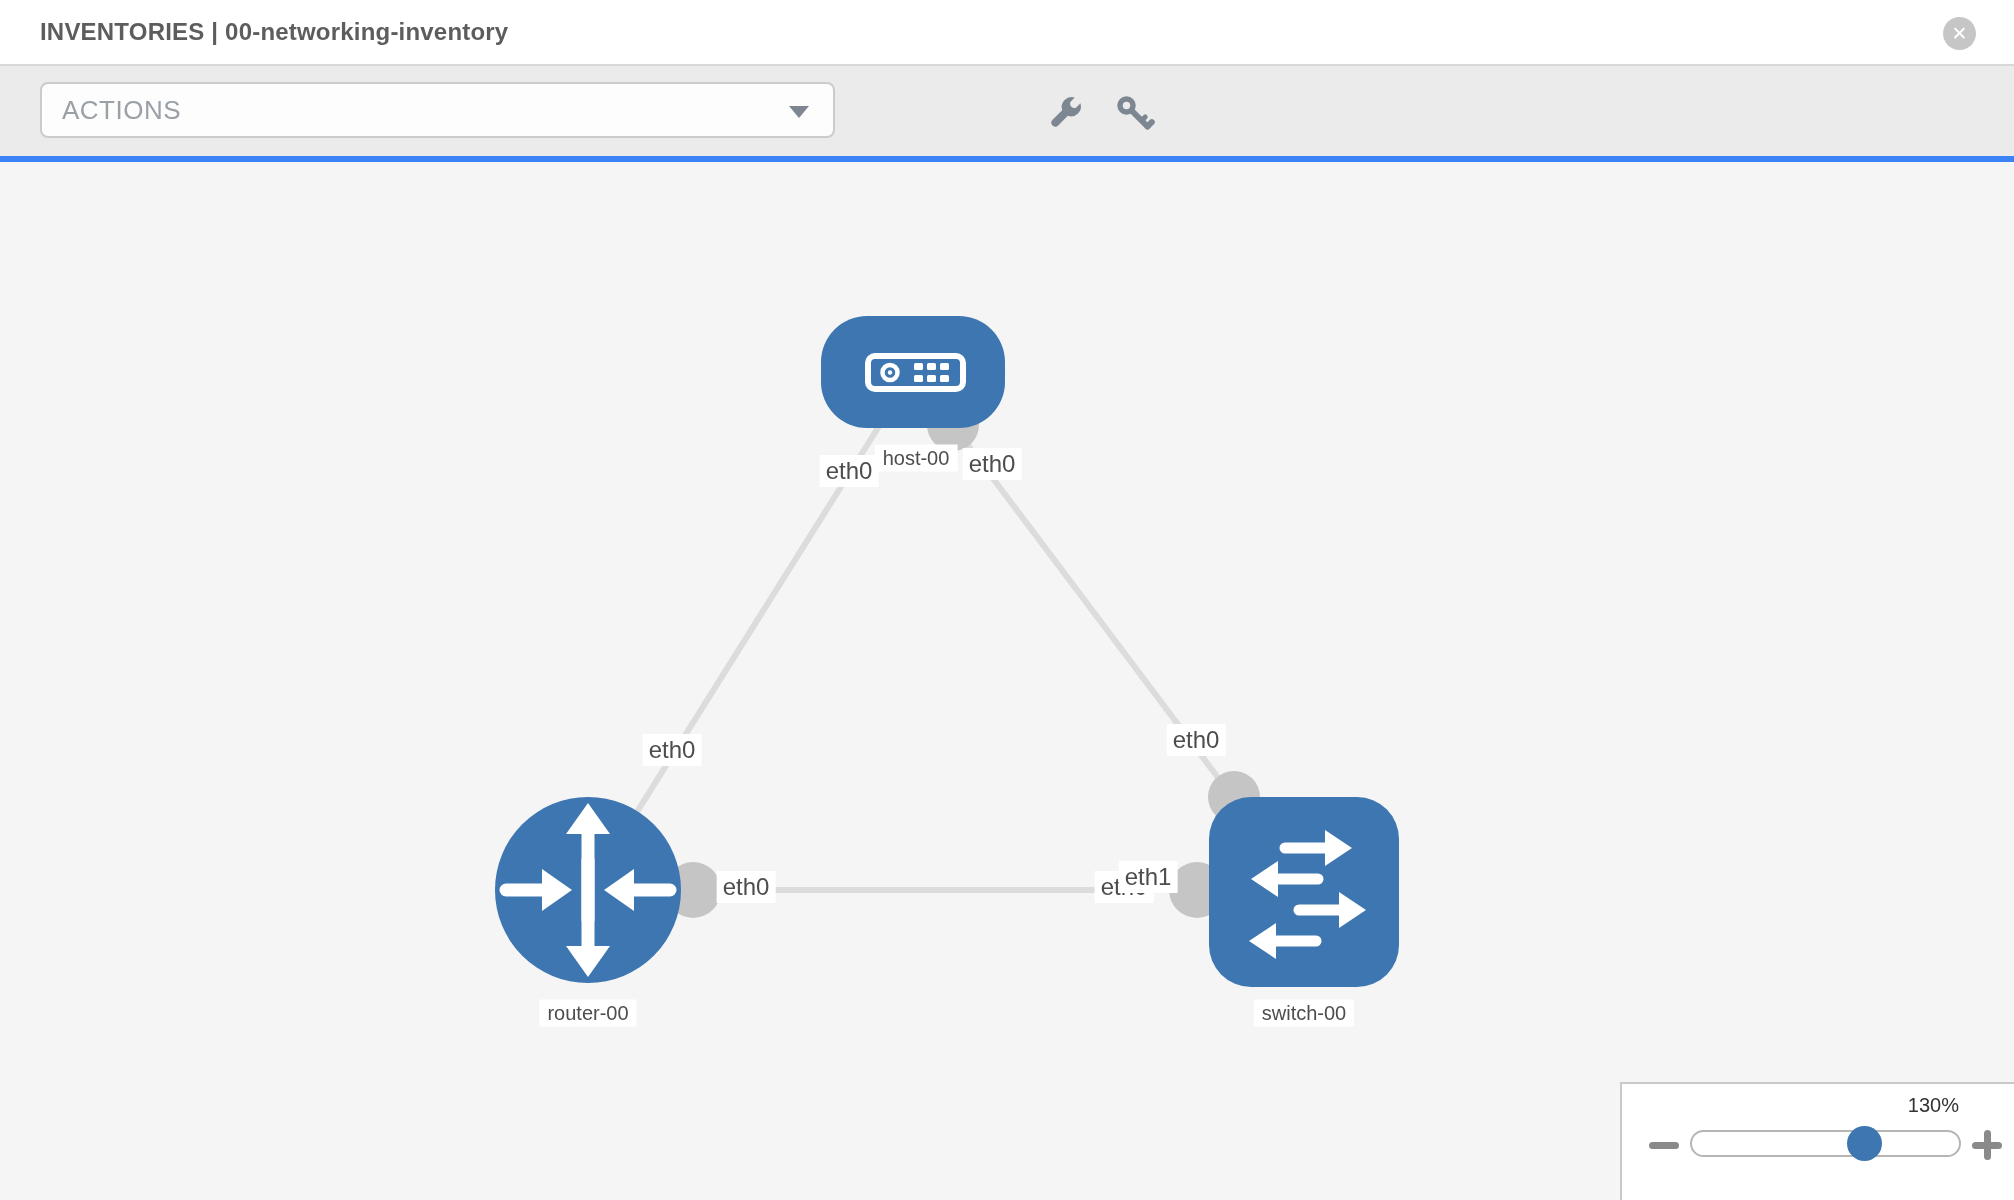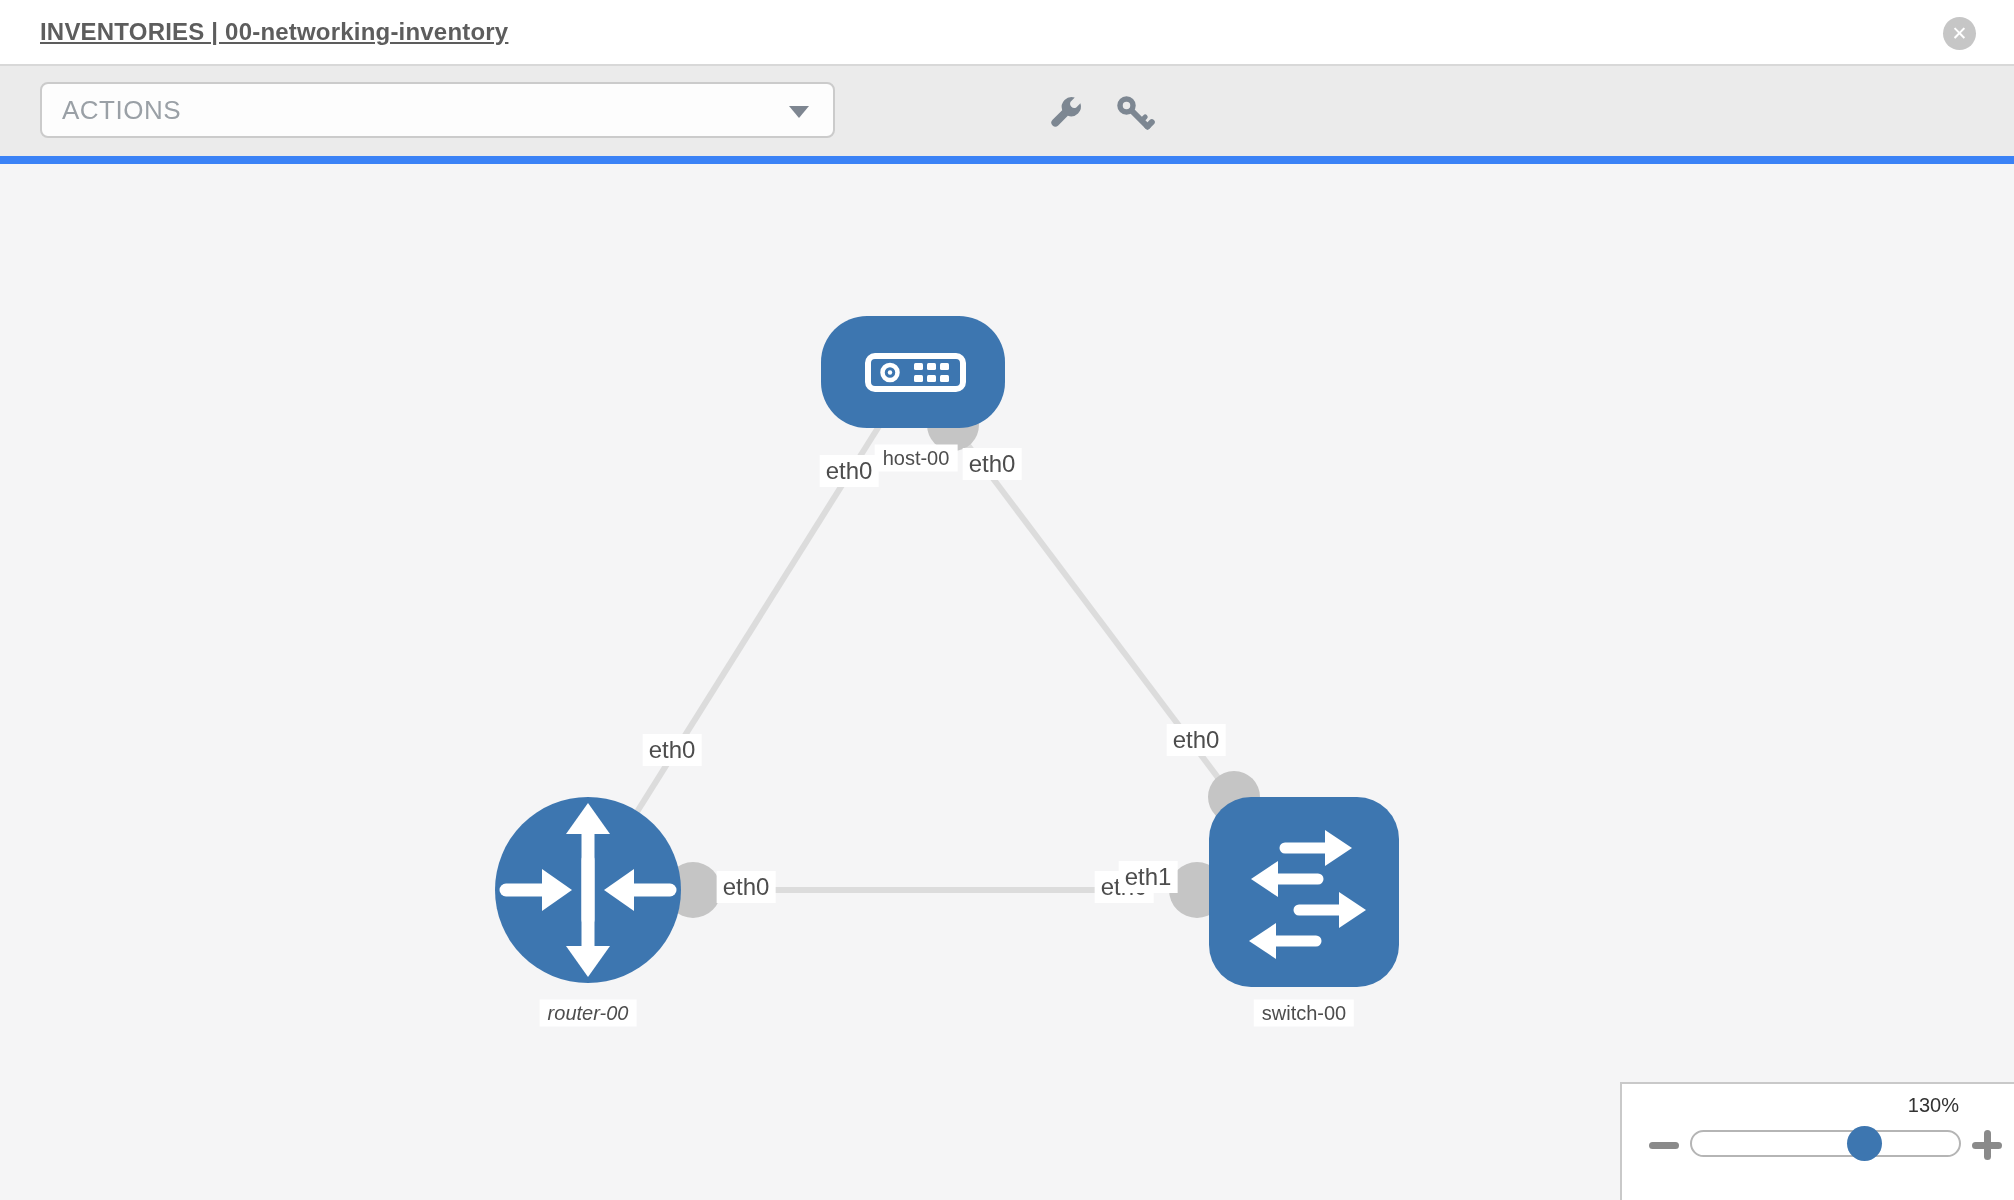--- a/index.html
+++ b/index.html
@@ -9,31 +9,31 @@
     font-family:"Liberation Sans","DejaVu Sans",sans-serif;
     -webkit-font-smoothing:antialiased;
   }
   
   .header{
     position:absolute;left:0;top:0;width:2014px;height:64px;background:#ffffff;
     border-bottom:2px solid #d8d8d8;
   }
   .page-title{
     position:absolute;left:40px;top:50%;transform:translateY(-50%);
-    font-size:24px;font-weight:bold;color:#5d5d5d;letter-spacing:.2px;white-space:nowrap;text-decoration:underline;
+    font-size:24px;font-weight:bold;color:#5d5d5d;letter-spacing:.2px;white-space:nowrap;
   }
   .close-btn{
     position:absolute;left:1943px;top:17px;width:33px;height:33px;border-radius:50%;
     background:#c6c6c6;color:#ffffff;font-size:19px;font-weight:bold;
     display:flex;align-items:center;justify-content:center;cursor:pointer;user-select:none;
   }
   
   .toolbar{
     position:absolute;left:0;top:66px;width:2014px;height:90px;background:#ebebeb;
-    border-bottom:8px solid #3b82f6;
+    border-bottom:6px solid #3b82f6;
   }
   .select{
     position:absolute;top:16px;height:56px;background:#fdfdfd;border:2px solid #cbcbcb;
     border-radius:8px;box-sizing:border-box;cursor:pointer;
   }
   .select .sel-text{
     position:absolute;left:20px;top:0;line-height:52px;font-size:26px;color:#9aa0a6;
     letter-spacing:.5px;white-space:nowrap;
   }
   .caret{
@@ -176,21 +176,21 @@
 </svg>
 
 <div class="chip lg" style="left:916px;top:458px;">host-00</div>
 <div class="chip sm" style="left:849px;top:471px;">eth0</div>
 <div class="chip sm" style="left:992px;top:464px;">eth0</div>
 <div class="chip sm" style="left:672px;top:750px;">eth0</div>
 <div class="chip sm" style="left:1196px;top:740px;">eth0</div>
 <div class="chip sm" style="left:746px;top:887px;">eth0</div>
 <div class="chip sm under" style="left:1124px;top:887px;">eth0</div>
 <div class="chip sm over" style="left:1148px;top:877px;">eth1</div>
-<div class="chip lg" style="left:588px;top:1013px;font-style:italic;">router-00</div>
+<div class="chip lg" style="left:588px;top:1013px;">router-00</div>
 <div class="chip lg" style="left:1304px;top:1013px;text-align:right;">switch-00</div>
 
 <div class="zoom-panel">
   <div class="zoom-level">130%</div>
   <div class="zoom-btn" style="left:24px;top:43px;">
     <span class="zbar-h"></span>
   </div>
   <div class="zoom-track"></div>
   <div class="zoom-knob"></div>
   <div class="zoom-btn" style="left:347px;top:43px;">

